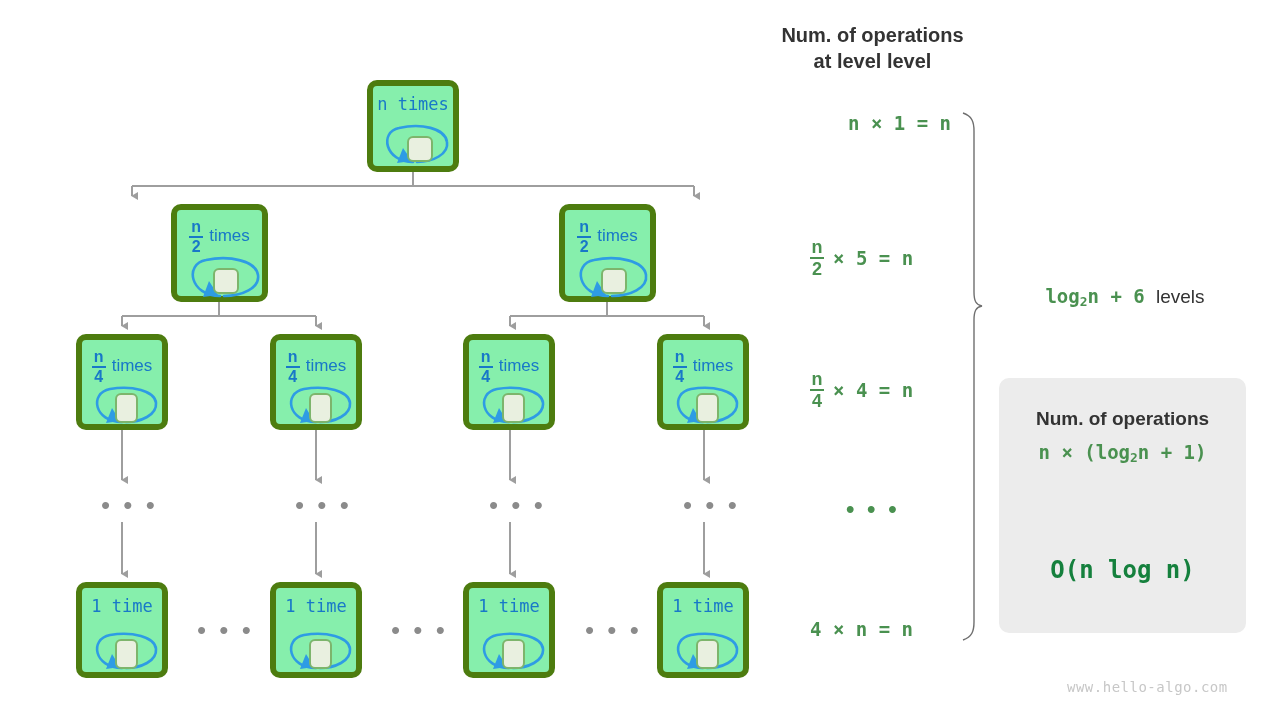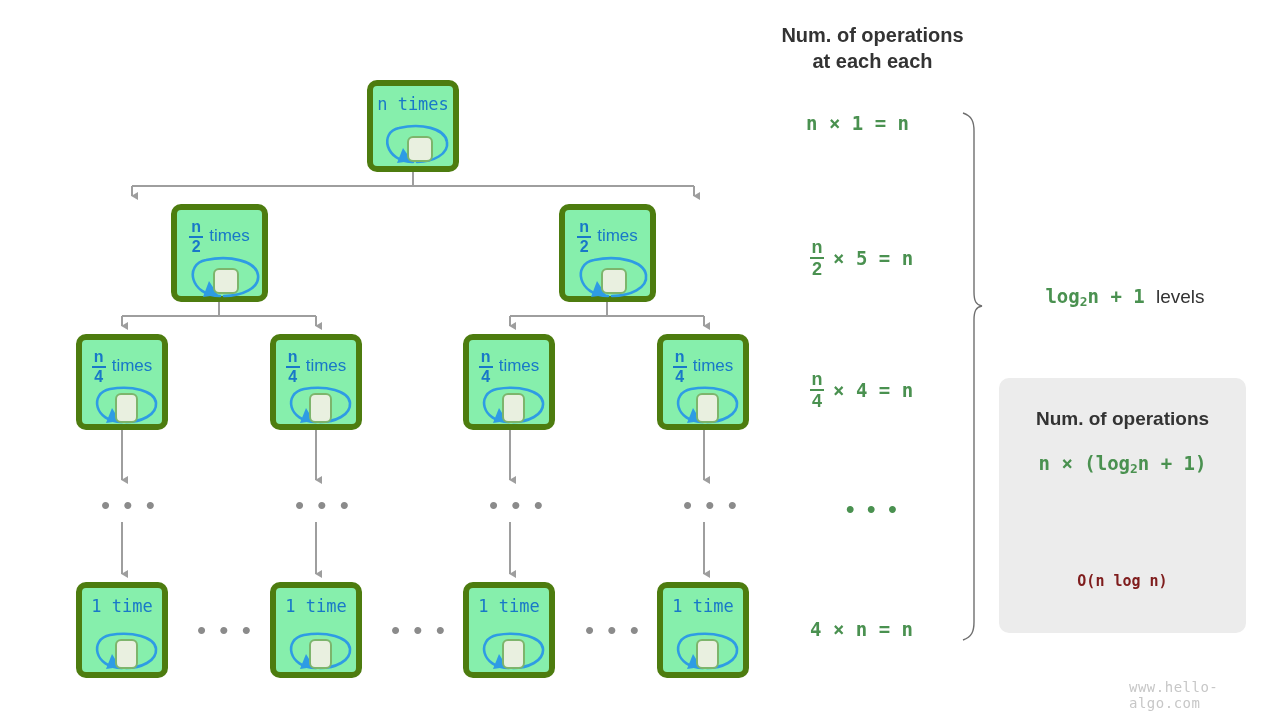--- a/index.html
+++ b/index.html
@@ -177,24 +177,24 @@
     font-family: "DejaVu Sans Mono", monospace;
     font-weight: bold;
     font-size: 19px;
     line-height: 26px;
   }
   .card .formula sub {
     font-size: 0.68em;
     vertical-align: -0.22em;
   }
   .card .bigO {
-    color: #7f1d1d;
-    font-family: "DejaVu Sans Mono", monospace;
-    font-weight: bold;
-    font-size: 15px;
+    color: #15803d;
+    font-family: "DejaVu Sans Mono", monospace;
+    font-weight: bold;
+    font-size: 24px;
     line-height: 26px;
   }
   .watermark {
     position: absolute;
     color: #c7c7c7;
     font-family: "DejaVu Sans Mono", monospace;
     font-size: 14px;
     letter-spacing: 0.5px;
   }
 </style>
@@ -410,24 +410,24 @@
     </svg>
     <div class="inner-box" style="left:33px; top:51px; width:23px; height:30px;"></div>
   </div>
 
   <div class="dots" style="left:197px; top:617px;">• • •</div>
   <div class="dots" style="left:391px; top:617px;">• • •</div>
   <div class="dots" style="left:585px; top:617px;">• • •</div>
 
   <div class="col-title" style="left:760px; top:22px; width:225px;">
     <div>Num. of operations</div>
-    <div>at each each</div>
-  </div>
-
-  <div class="op-line" style="left:806px; top:112px;">
+    <div>at level level</div>
+  </div>
+
+  <div class="op-line" style="left:848px; top:112px;">
     <span>n × 1 = n</span>
   </div>
 
   <div class="op-line" style="left:810px; top:238px;">
     <span class="fraction">
       <span class="num">n</span>
       <span class="bar"></span>
       <span class="den">2</span>
     </span>
     <span style="margin-left:9px;">× 5 = n</span>
@@ -443,27 +443,27 @@
   </div>
 
   <div class="op-dots" style="left:846px; top:497px;">• • •</div>
 
   <div class="op-line" style="left:810px; top:618px;">
     <span>4 × n = n</span>
   </div>
 
   <div class="levels-note" style="left:1000px; top:282px; width:250px;">
     <div>
-      <span class="mono-green"><span>log</span><sub>2</sub><span>n + 1</span></span>
+      <span class="mono-green"><span>log</span><sub>2</sub><span>n + 6</span></span>
       <span style="margin-left:6px;">levels</span>
     </div>
   </div>
 
   <div class="card" style="left:999px; top:378px; width:247px; height:255px; padding-top:29px;">
     <div class="hdr">Num. of operations</div>
-    <div class="formula" style="margin-top:19px;"><span>n × (log</span><sub>2</sub><span>n + 1)</span></div>
+    <div class="formula" style="margin-top:8px;"><span>n × (log</span><sub>2</sub><span>n + 1)</span></div>
     <div style="height:78px;"></div>
     <div class="bigO" style="margin-top:8px;">O(n log n)</div>
   </div>
 
-  <div class="watermark" style="left:1129px; top:679px;">www.hello-algo.com</div>
+  <div class="watermark" style="left:1067px; top:679px;">www.hello-algo.com</div>
 
 </div>
 
 </body></html>

